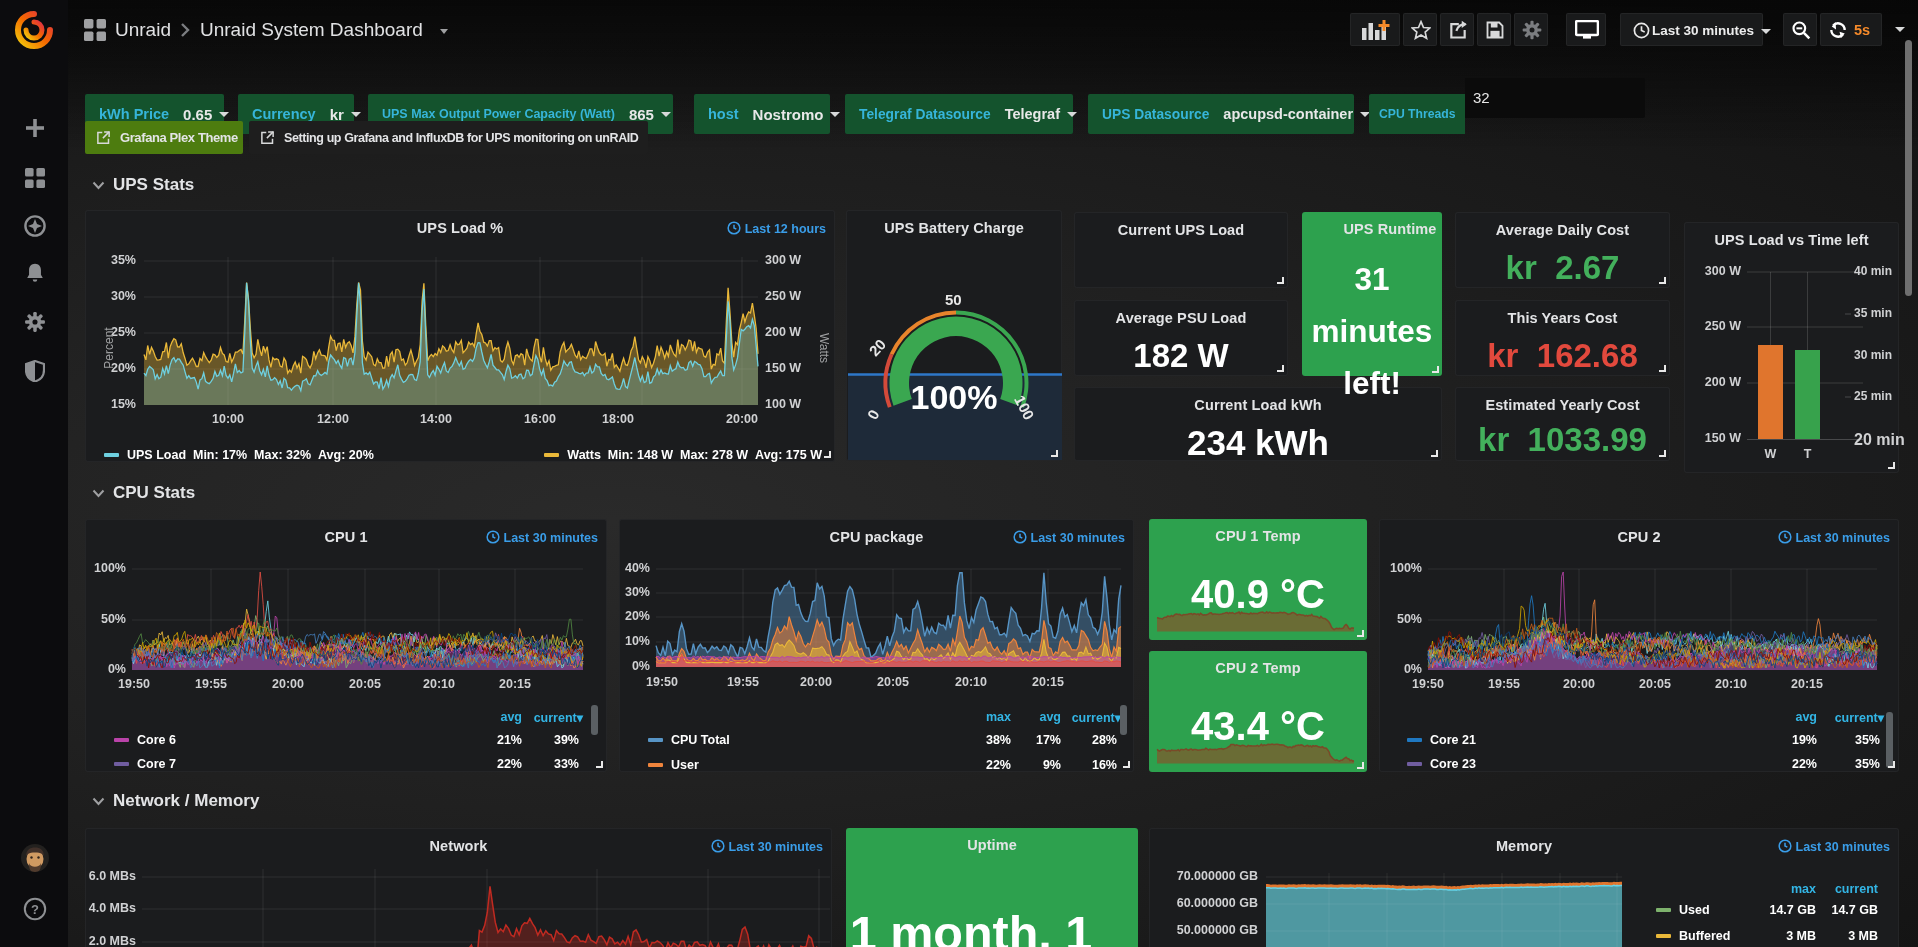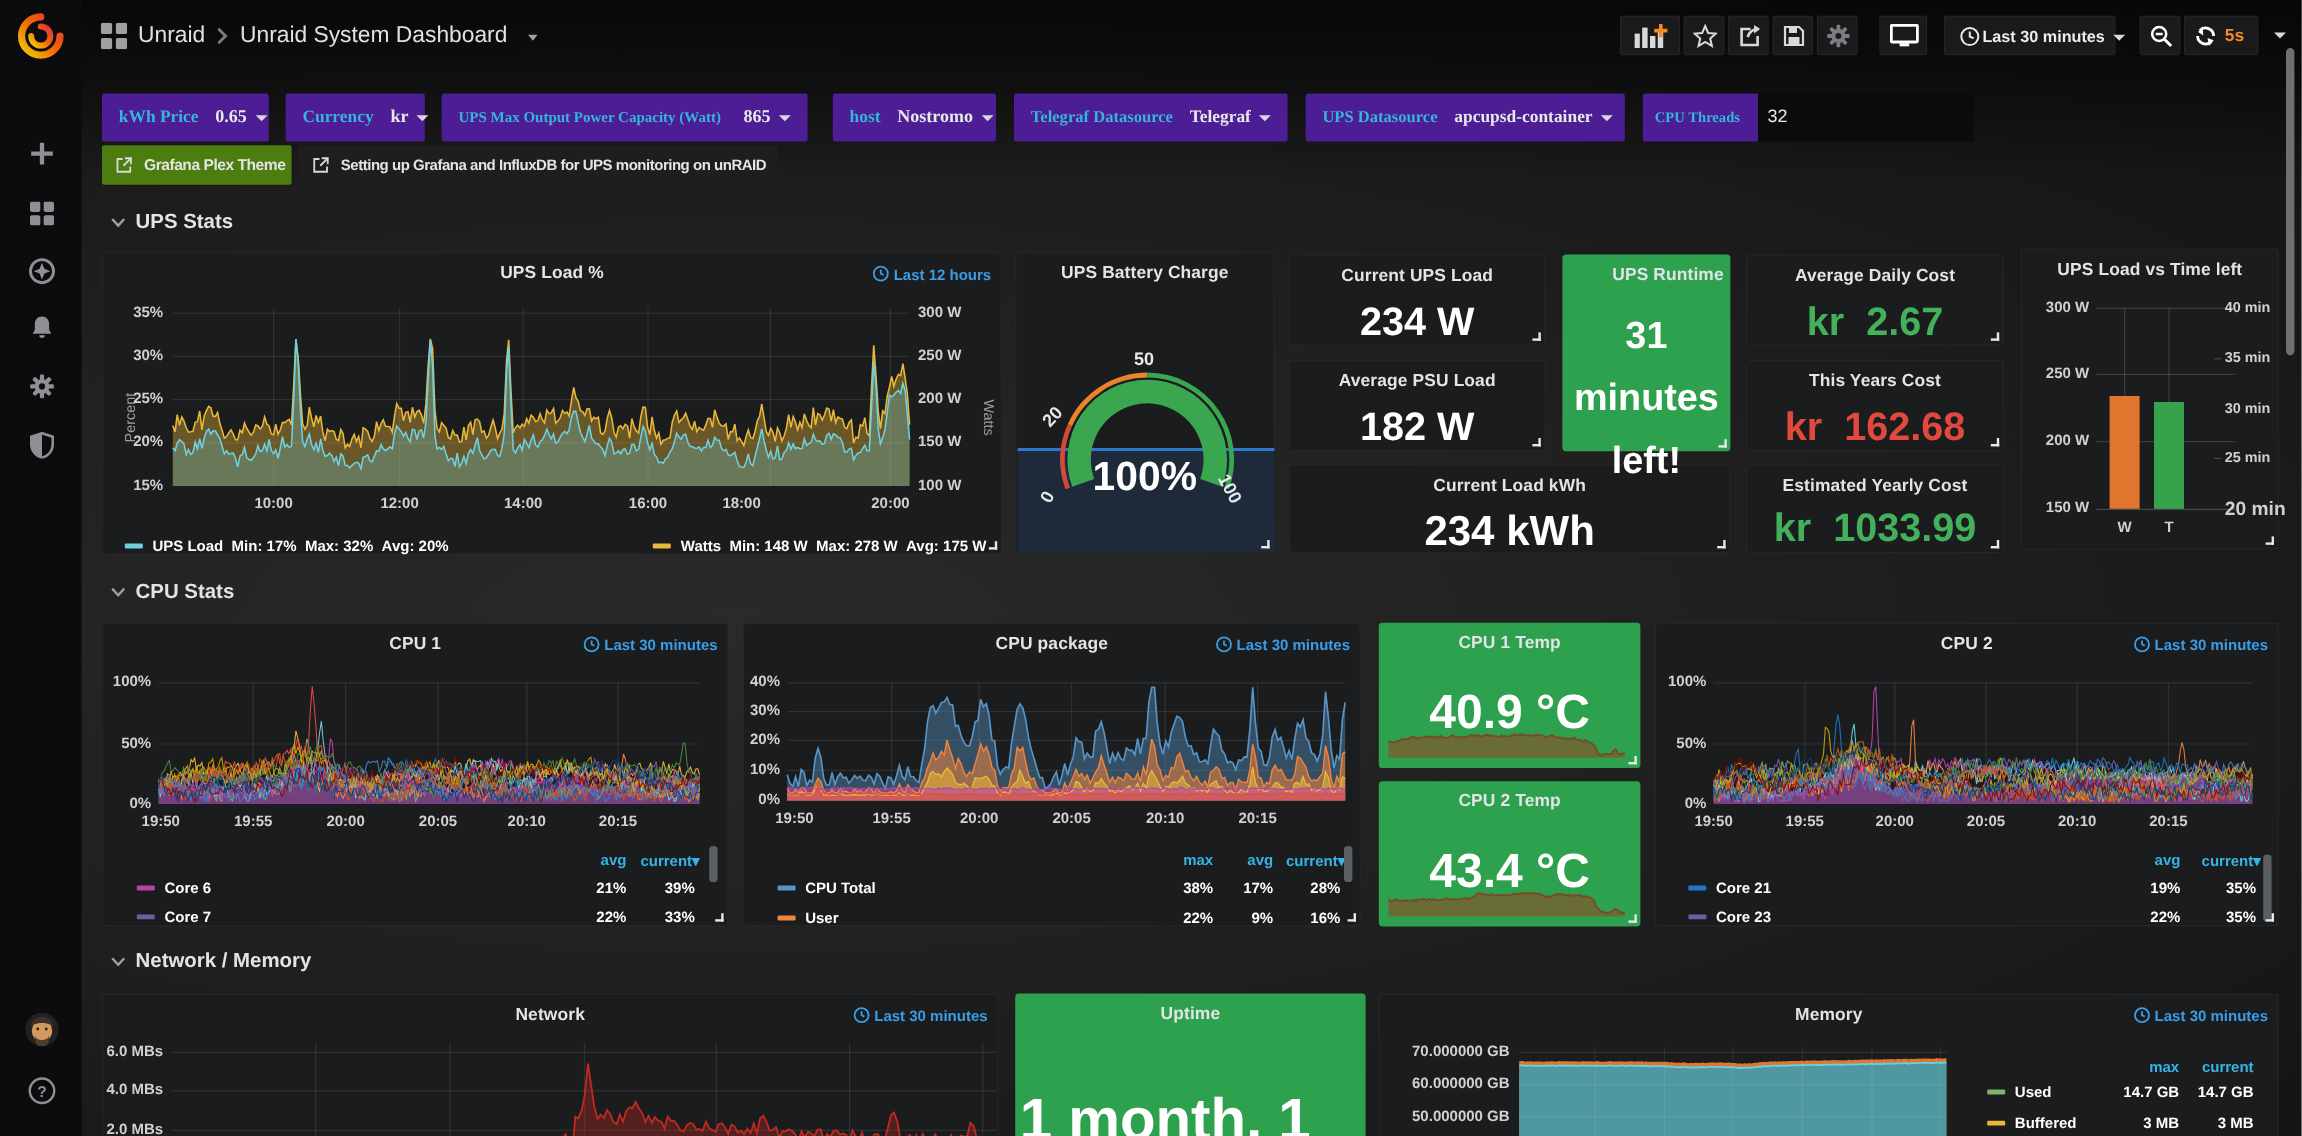--- a/index.html
+++ b/index.html
@@ -12,21 +12,21 @@
 .gpanel { position:absolute; background:#2da14e; border-radius:3px; }
 .ptitle { position:absolute; width:100%; top:9px; text-align:center; font-size:14.5px; font-weight:700; color:#e3e4e6; letter-spacing:0.1px;}
 .ptime { position:absolute; top:10px; right:8px; font-size:12.5px; font-weight:700; color:#3a9de8; }
 .corner { position:absolute; right:3px; bottom:3px; width:7px; height:7px; border-right:2px solid #e8e8e8; border-bottom:2px solid #e8e8e8; }
 .axlab { position:absolute; font-size:12.5px; font-weight:700; color:#d0d1d3; }
 .ra { text-align:right; }
 .ca { text-align:center; }
 .leg { position:absolute; font-size:12.5px; font-weight:700; color:#ffffff; }
 .lhead { position:absolute; font-size:12.5px; font-weight:700; color:#33b5e5; text-align:right; }
 .sw { display:inline-block; width:15px; height:4px; border-radius:1px; vertical-align:middle; margin-right:8px; margin-top:-2px;}
-.vbox { position:absolute; height:40px; top:78px; background:#4c1d95; border-radius:2px; display:flex; align-items:center; padding:0 14px; white-space:nowrap;font-family:Liberation Serif, serif; }
+.vbox { position:absolute; height:40px; top:94px; background:#14532d; border-radius:2px; display:flex; align-items:center; padding:0 14px; white-space:nowrap; }
 .vlab { color:#36b5d9; font-size:14.5px; font-weight:700; margin-right:14px; }
 .vval { color:#e8e8e8; font-size:15px; font-weight:700; }
 .caret { display:inline-block; width:0; height:0; border-left:5px solid transparent; border-right:5px solid transparent; border-top:5px solid #d8d9da; margin-left:7px; }
 .statv { position:absolute; width:100%; text-align:center; font-weight:700; color:#fff; }
 .sctrack { position:absolute; width:7px; border-radius:3px; background:#5a5f63; }
 </style></head>
 <body>
 <div class="abs" style="left:0;top:0;width:68px;height:947px;background:#0c0c0e;">
 <svg class="abs" style="left:14px;top:10px" width="40" height="40" viewBox="0 0 40 40">
 <defs>
@@ -315,21 +315,20 @@
     </svg>
 <div class="abs" style="left:0;top:167px;width:100%;text-align:center;font-size:34px;font-weight:700;color:#fff;">100%</div>
 <div class="abs" style="left:22px;top:195px;font-size:15px;font-weight:700;color:#e8e8e8;transform:rotate(-62deg);">0</div>
 <div class="abs" style="left:22px;top:128px;font-size:15px;font-weight:700;color:#e8e8e8;transform:rotate(-47deg);">20</div>
 <div class="abs" style="left:98px;top:80px;font-size:15px;font-weight:700;color:#e8e8e8;">50</div>
 <div class="abs" style="left:165px;top:188px;font-size:15px;font-weight:700;color:#e8e8e8;transform:rotate(62deg);">100</div>
 <span class="corner"></span>
   </div>
 <div class="panel" style="left:1074px;top:212px;width:214px;height:76px;">
     <div class="ptitle">Current UPS Load</div>
-    <div class="statv" style="top:36px;font-size:33px;color:#fff;">234 W</div>
     <span class="corner"></span>
   </div>
 <div class="panel" style="left:1074px;top:300px;width:214px;height:76px;">
     <div class="ptitle">Average PSU Load</div>
     <div class="statv" style="top:36px;font-size:33px;color:#fff;">182 W</div>
     <span class="corner"></span>
   </div>
 <div class="panel" style="left:1074px;top:387px;width:368px;height:74px;">
     <div class="ptitle">Current Load kWh</div>
     <div class="statv" style="top:35px;font-size:35px;color:#fff;">234 kWh</div>
@@ -348,21 +347,21 @@
 <div class="panel" style="left:1455px;top:387px;width:215px;height:74px;">
     <div class="ptitle">Estimated Yearly Cost</div>
     <div class="statv" style="top:33px;font-size:33px;color:#43b05c;">kr&nbsp;&nbsp;1033.99</div>
     <span class="corner"></span>
   </div>
 <div class="gpanel" style="left:1302px;top:212px;width:140px;height:164px;padding-left:18px;">
     <div class="ptitle">UPS Runtime</div>
 <div class="abs" style="left:0;top:41px;width:100%;text-align:center;font-size:31.5px;line-height:52px;font-weight:700;color:#fff;">31 minutes left!</div>
 <span class="corner"></span>
   </div>
-<div class="panel" style="left:1684px;top:207px;width:215px;height:251px;text-decoration:underline;">
+<div class="panel" style="left:1684px;top:222px;width:215px;height:251px;text-decoration:underline;">
     <div class="ptitle">UPS Load vs Time left</div>
 <svg width="215" height="251" style="position:absolute;left:0;top:0">
       <line x1="62" y1="49" x2="178" y2="49" stroke="rgba(255,255,255,0.14)"></line>
       <line x1="62" y1="104" x2="178" y2="104" stroke="rgba(255,255,255,0.14)"></line>
       <line x1="62" y1="160" x2="178" y2="160" stroke="rgba(255,255,255,0.14)"></line>
       <line x1="85.5" y1="49" x2="85.5" y2="216" stroke="rgba(255,255,255,0.14)"></line>
       <line x1="122.5" y1="49" x2="122.5" y2="216" stroke="rgba(255,255,255,0.14)"></line>
       <line x1="62" y1="216.5" x2="178" y2="216.5" stroke="rgba(255,255,255,0.2)"></line>
       <line x1="160" y1="91" x2="166" y2="91" stroke="rgba(255,255,255,0.2)"></line>
       <line x1="160" y1="174" x2="166" y2="174" stroke="rgba(255,255,255,0.2)"></line>

